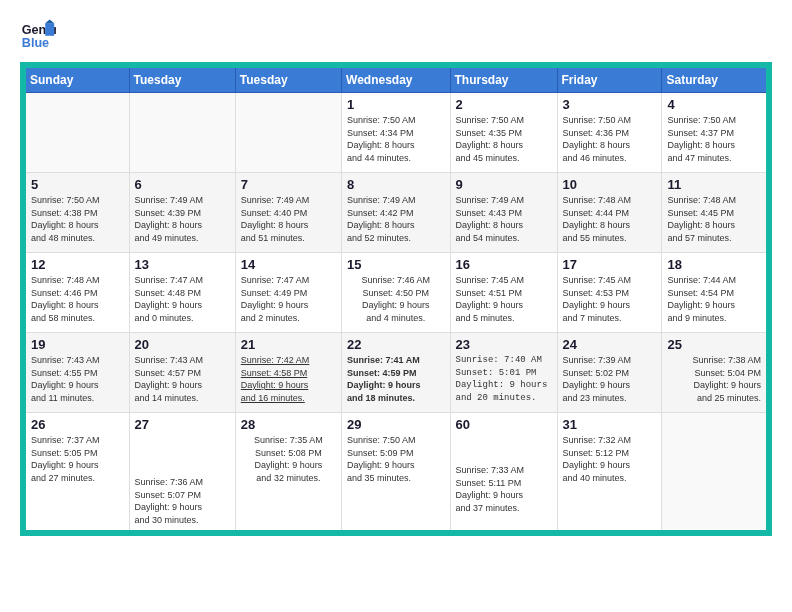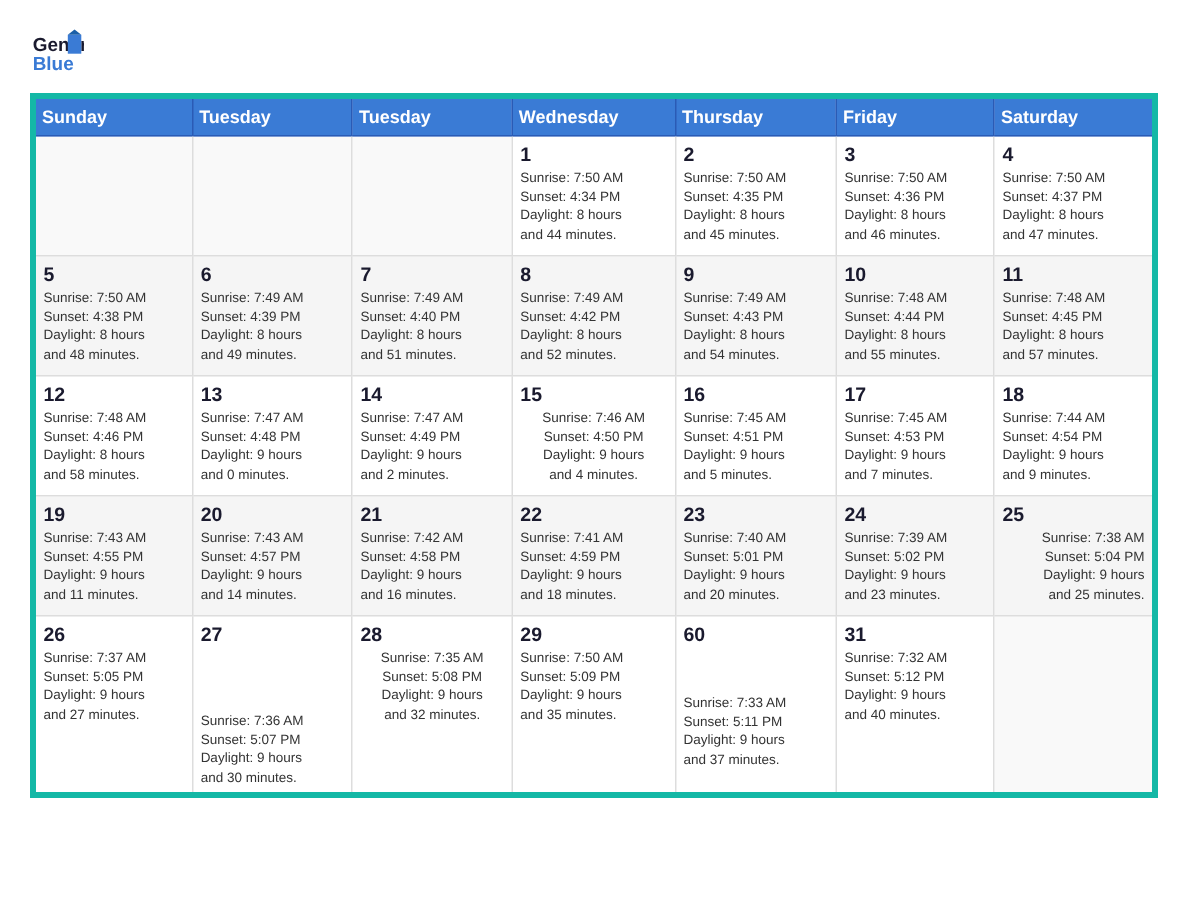--- a/index.html
+++ b/index.html
@@ -39,21 +39,21 @@
       color: #1a1a2e;
       line-height: 1.1;
     }
     .subtitle {
       font-size: 13px;
       color: #555;
     }
     .calendar {
       width: 100%;
       border-collapse: collapse;
-      border: 4px solid #14b8a6;
+      border: 6px solid #14b8a6;
     }
     .calendar th {
       background-color: #3a7bd5;
       color: #fff;
       font-size: 12px;
       font-weight: bold;
       padding: 5px 4px;
       text-align: left;
       border: 1px solid #2a5bb5;
     }
@@ -266,35 +266,35 @@
           </td>
           <td>
             <span class="day-num">20</span>
             <div class="day-info" style="white-space: pre-line;">Sunrise: 7:43 AM
 Sunset: 4:57 PM
 Daylight: 9 hours
 and 14 minutes.</div>
           </td>
           <td>
             <span class="day-num">21</span>
-            <div class="day-info" style="white-space: pre-line;">Sunrise: 7:42 AM
+            <div class="day-info" style="white-space: pre-line; text-decoration: underline;">Sunrise: 7:42 AM
 Sunset: 4:58 PM
 Daylight: 9 hours
 and 16 minutes.</div>
           </td>
           <td>
             <span class="day-num">22</span>
-            <div class="day-info" style="white-space: pre-line;">Sunrise: 7:41 AM
+            <div class="day-info" style="white-space: pre-line; font-weight: bold;">Sunrise: 7:41 AM
 Sunset: 4:59 PM
 Daylight: 9 hours
 and 18 minutes.</div>
           </td>
           <td>
             <span class="day-num">23</span>
-            <div class="day-info" style="white-space: pre-line;">Sunrise: 7:40 AM
+            <div class="day-info" style="white-space: pre-line; font-family: Liberation Mono, monospace;">Sunrise: 7:40 AM
 Sunset: 5:01 PM
 Daylight: 9 hours
 and 20 minutes.</div>
           </td>
           <td>
             <span class="day-num">24</span>
             <div class="day-info" style="white-space: pre-line;">Sunrise: 7:39 AM
 Sunset: 5:02 PM
 Daylight: 9 hours
 and 23 minutes.</div>

